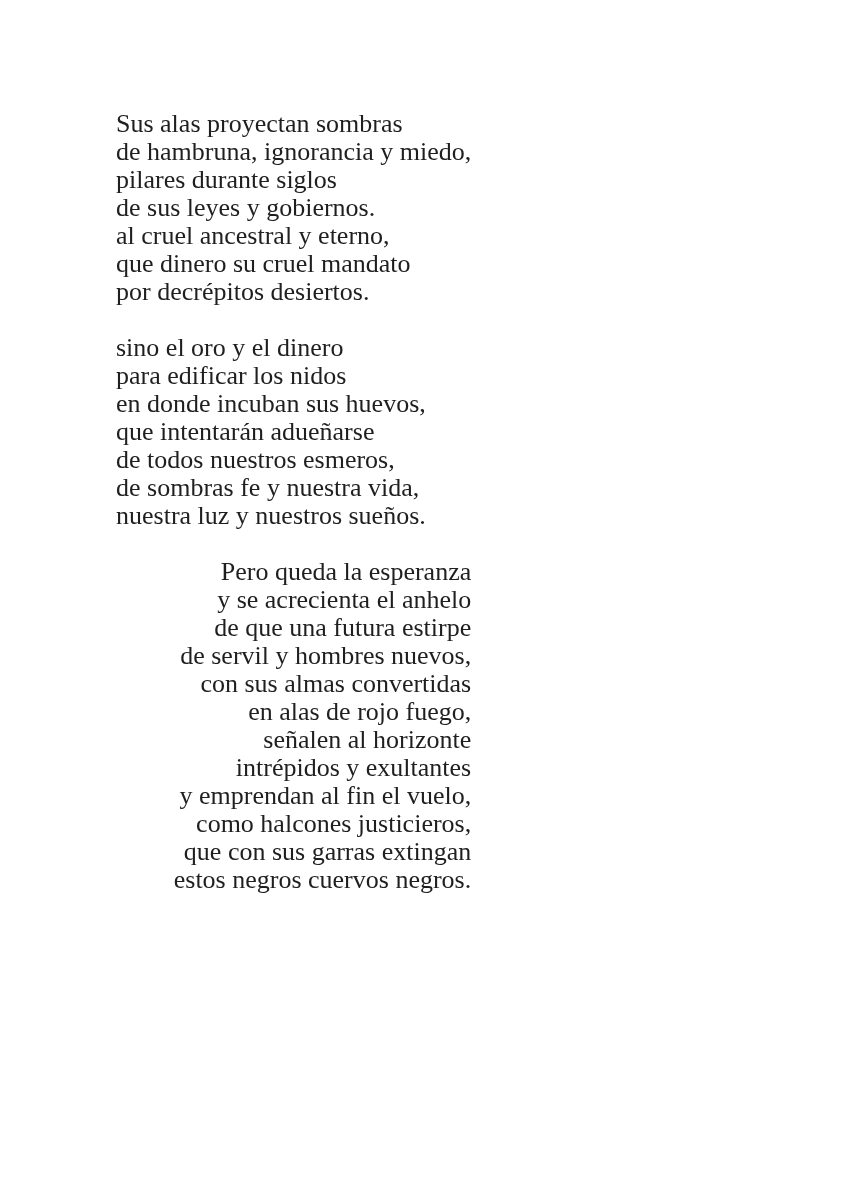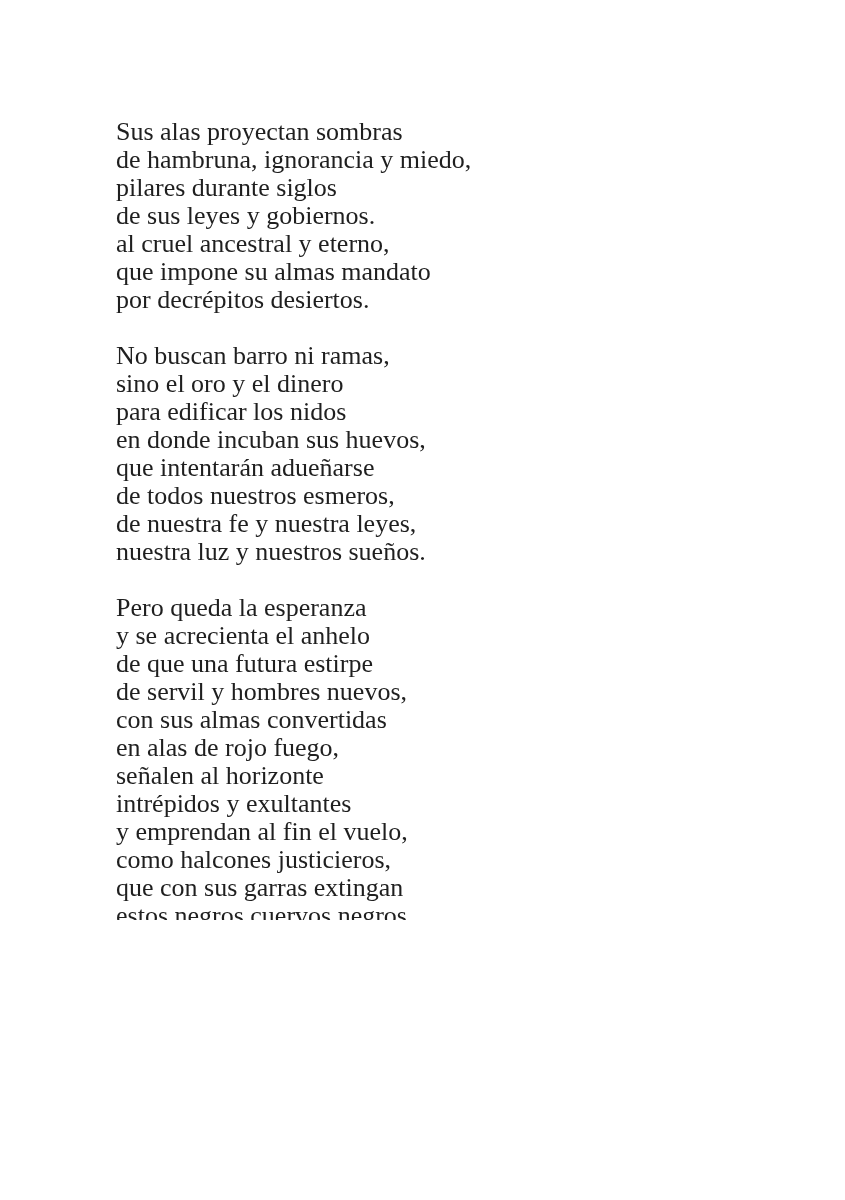--- a/index.html
+++ b/index.html
@@ -7,35 +7,35 @@
     padding: 0;
     background: #ffffff;
   }
   .page {
     position: relative;
     width: 845px;
     height: 912px;
     background: #ffffff;
     overflow: hidden;
     font-family: "Liberation Serif", serif;
-    margin-top: 8px;
   }
   .poem {
     position: absolute;
     left: 116px;
     top: 110px;
     color: #1f1f1f;
     font-size: 26px;
     line-height: 28px;
   }
   .stanza {
     margin: 0 0 28px 0;
   }
   .stanza:last-child {
     margin-bottom: 0;
+    text-align: right;
   }
   .line {
     margin: 0;
     padding: 0;
     white-space: pre;
   }
   .page-number {
     position: absolute;
     left: 0;
     top: 1168px;
@@ -52,32 +52,31 @@
 
 <div class="page">
   <div class="poem">
 
     <div class="stanza">
       <p class="line">Sus alas proyectan sombras</p>
       <p class="line">de hambruna, ignorancia y miedo,</p>
       <p class="line">pilares durante siglos</p>
       <p class="line">de sus leyes y gobiernos.</p>
       <p class="line">al cruel ancestral y eterno,</p>
-      <p class="line">que impone su almas mandato</p>
+      <p class="line">que dinero su cruel mandato</p>
       <p class="line">por decrépitos desiertos.</p>
     </div>
 
     <div class="stanza">
-      <p class="line">No buscan barro ni ramas,</p>
       <p class="line">sino el oro y el dinero</p>
       <p class="line">para edificar los nidos</p>
       <p class="line">en donde incuban sus huevos,</p>
       <p class="line">que intentarán adueñarse</p>
       <p class="line">de todos nuestros esmeros,</p>
-      <p class="line">de nuestra fe y nuestra leyes,</p>
+      <p class="line">de sombras fe y nuestra vida,</p>
       <p class="line">nuestra luz y nuestros sueños.</p>
     </div>
 
     <div class="stanza">
       <p class="line">Pero queda la esperanza</p>
       <p class="line">y se acrecienta el anhelo</p>
       <p class="line">de que una futura estirpe</p>
       <p class="line">de servil y hombres nuevos,</p>
       <p class="line">con sus almas convertidas</p>
       <p class="line">en alas de rojo fuego,</p>

